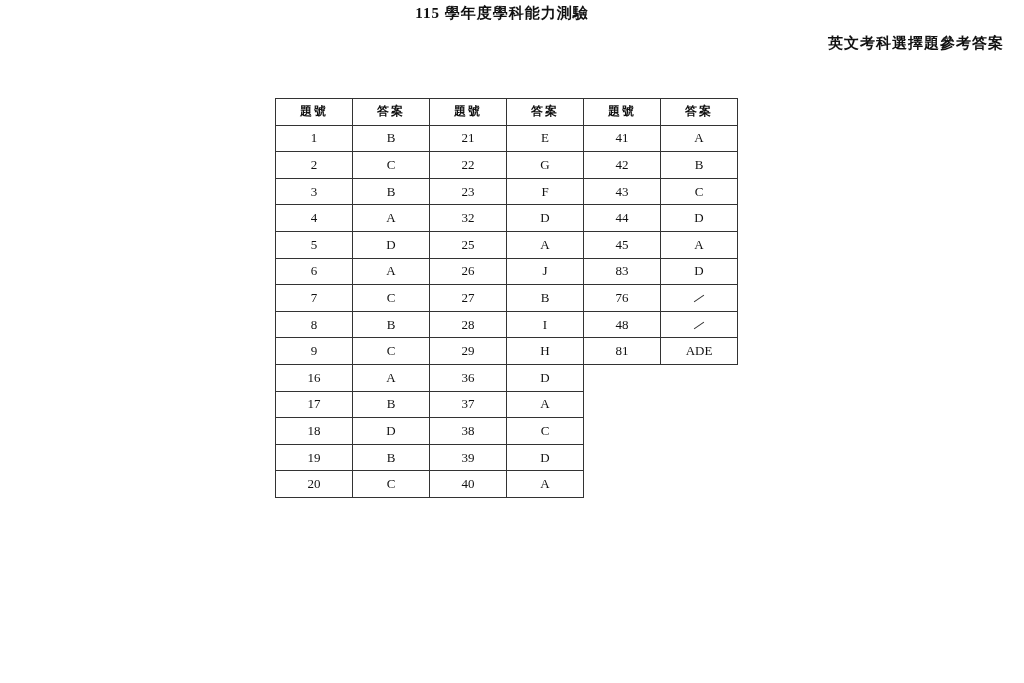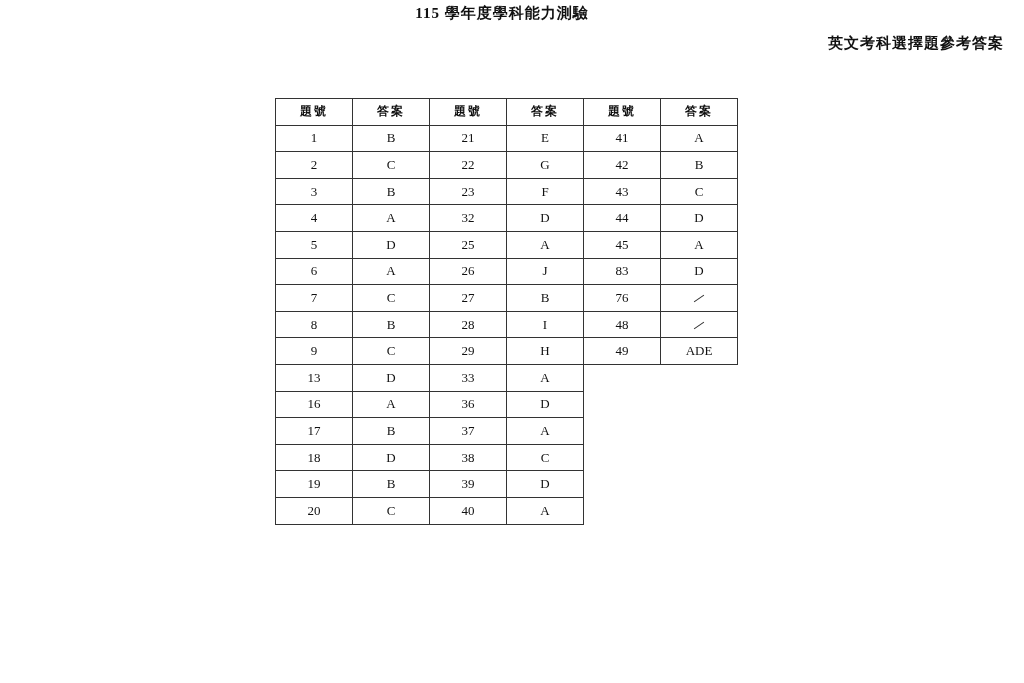--- a/index.html
+++ b/index.html
@@ -93,30 +93,22 @@
         <td>28</td>
         <td>I</td>
         <td>48</td>
         <td><span class="slash"></span></td>
       </tr>
       <tr>
         <td>9</td>
         <td>C</td>
         <td>29</td>
         <td>H</td>
-        <td>49</td>
+        <td>81</td>
         <td>ADE</td>
-      </tr>
-      <tr>
-        <td>13</td>
-        <td>D</td>
-        <td>33</td>
-        <td>A</td>
-        <td class="empty"></td>
-        <td class="empty"></td>
       </tr>
       <tr>
         <td>16</td>
         <td>A</td>
         <td>36</td>
         <td>D</td>
         <td class="empty"></td>
         <td class="empty"></td>
       </tr>
       <tr>

